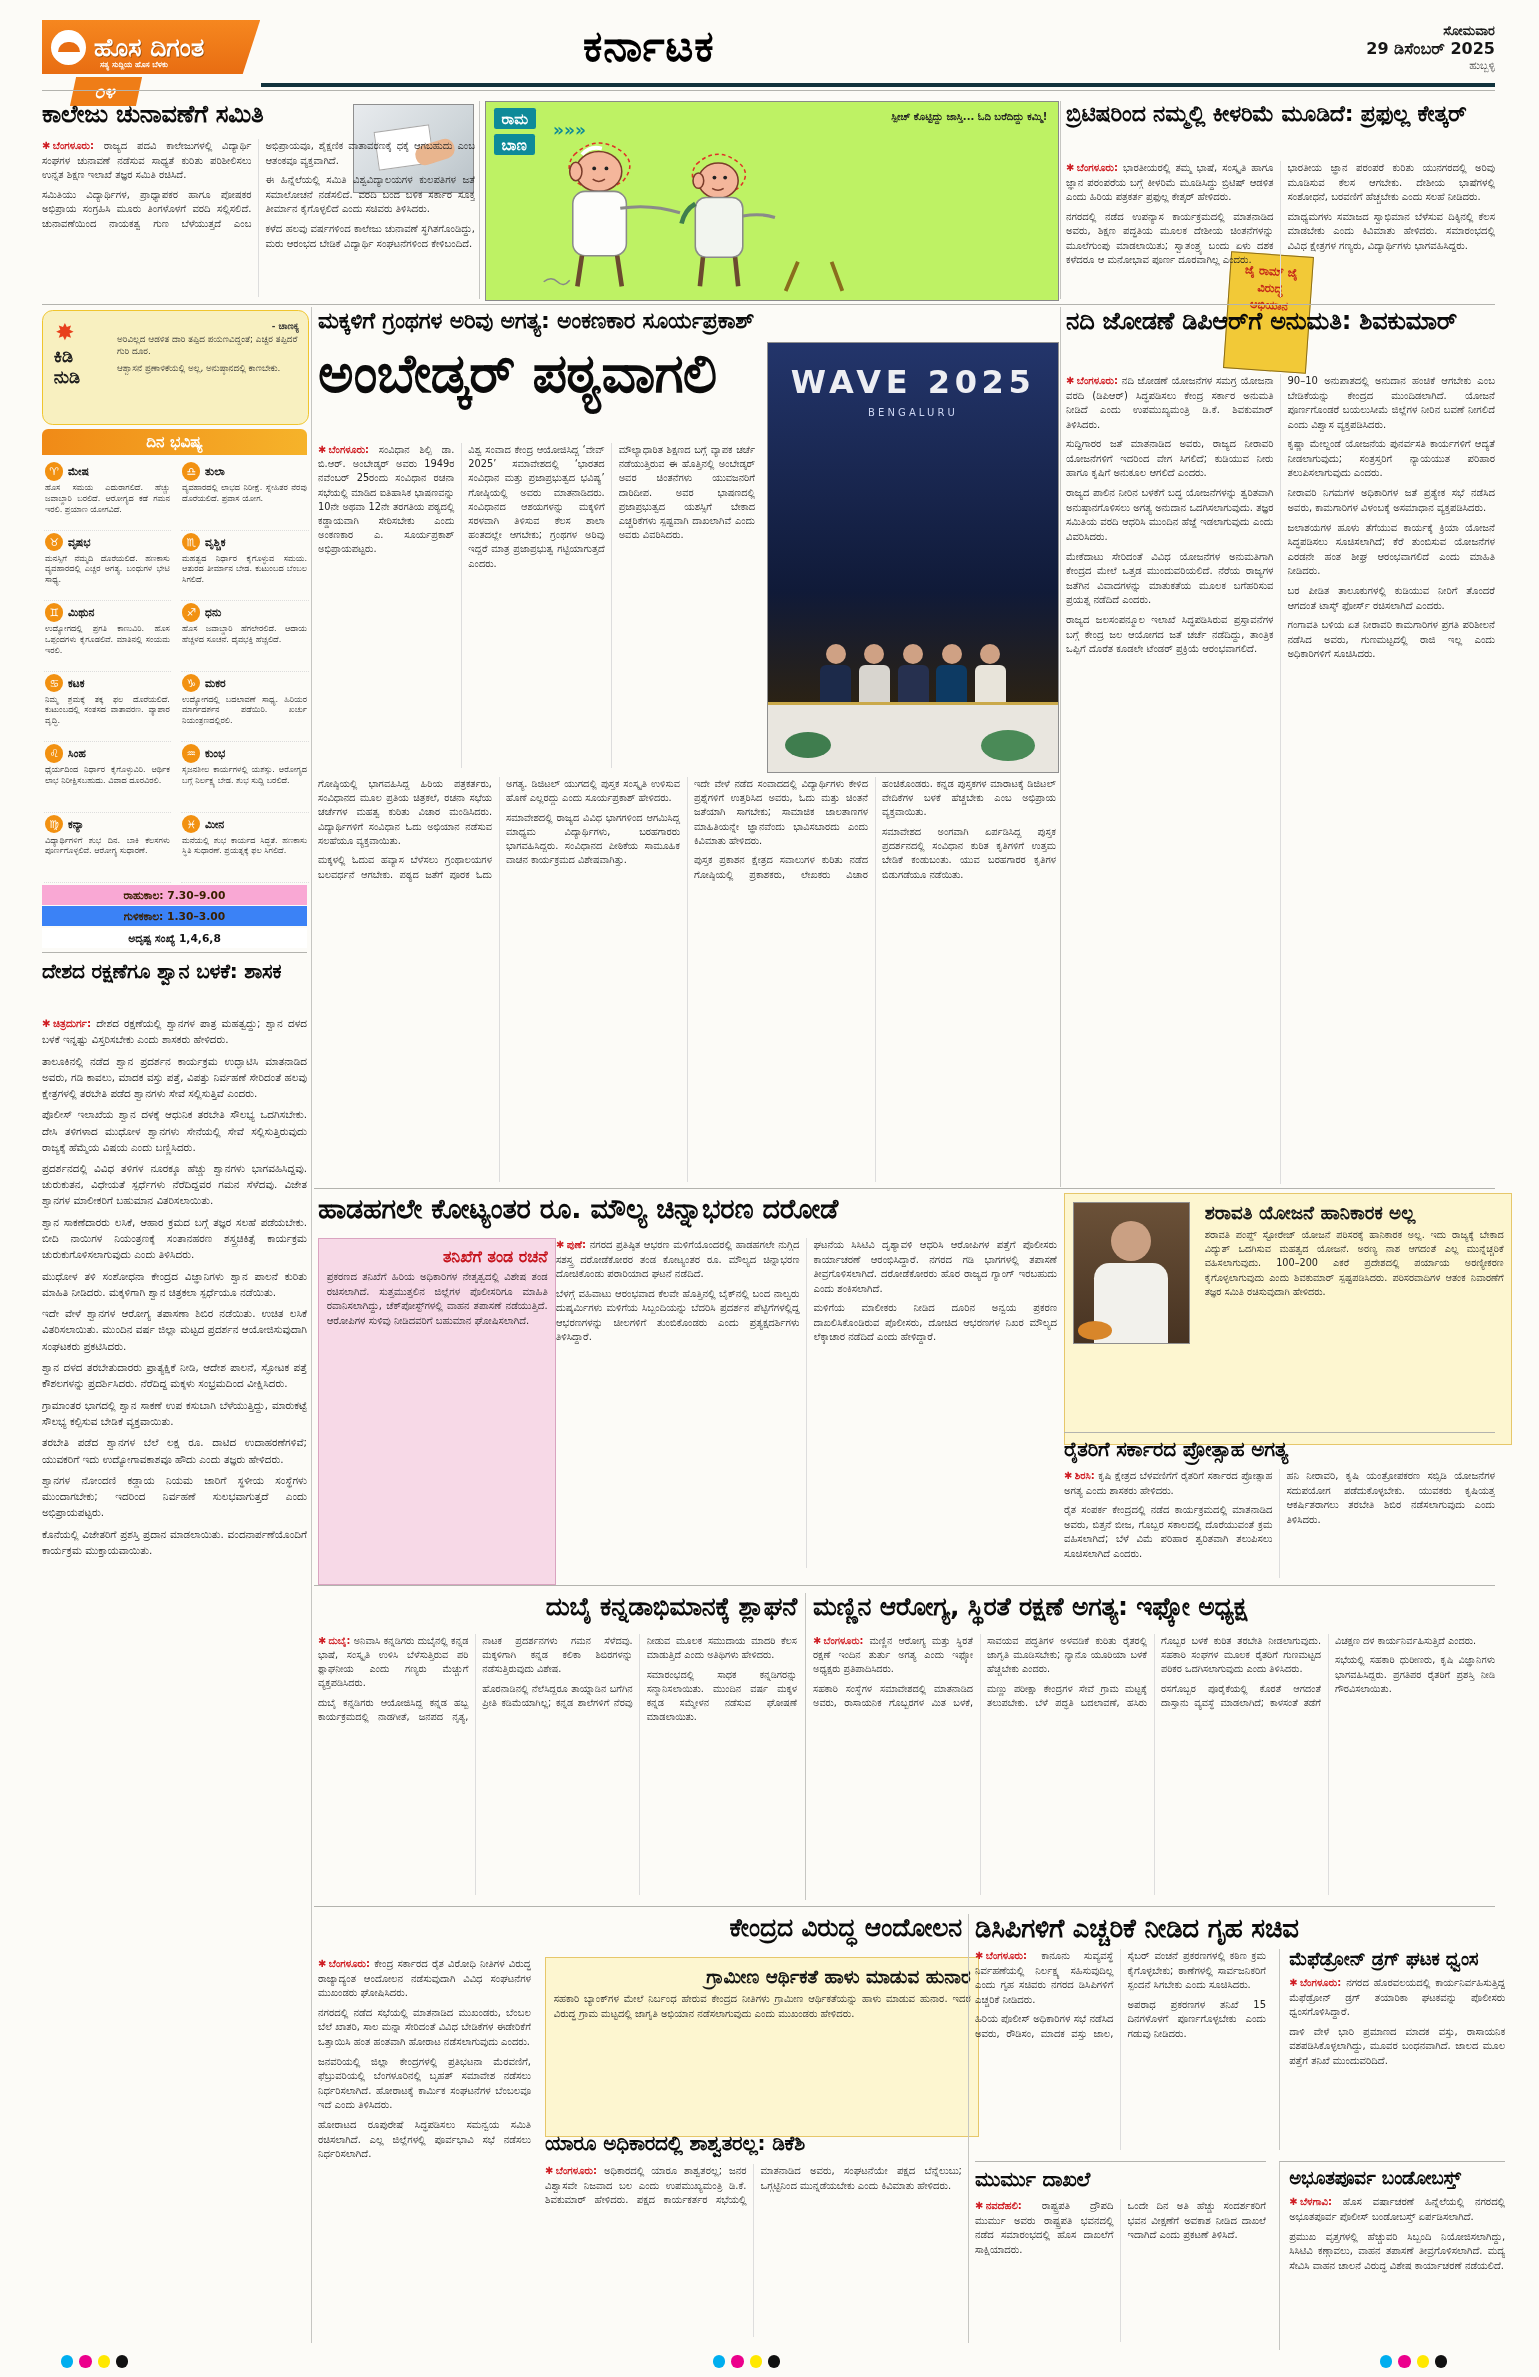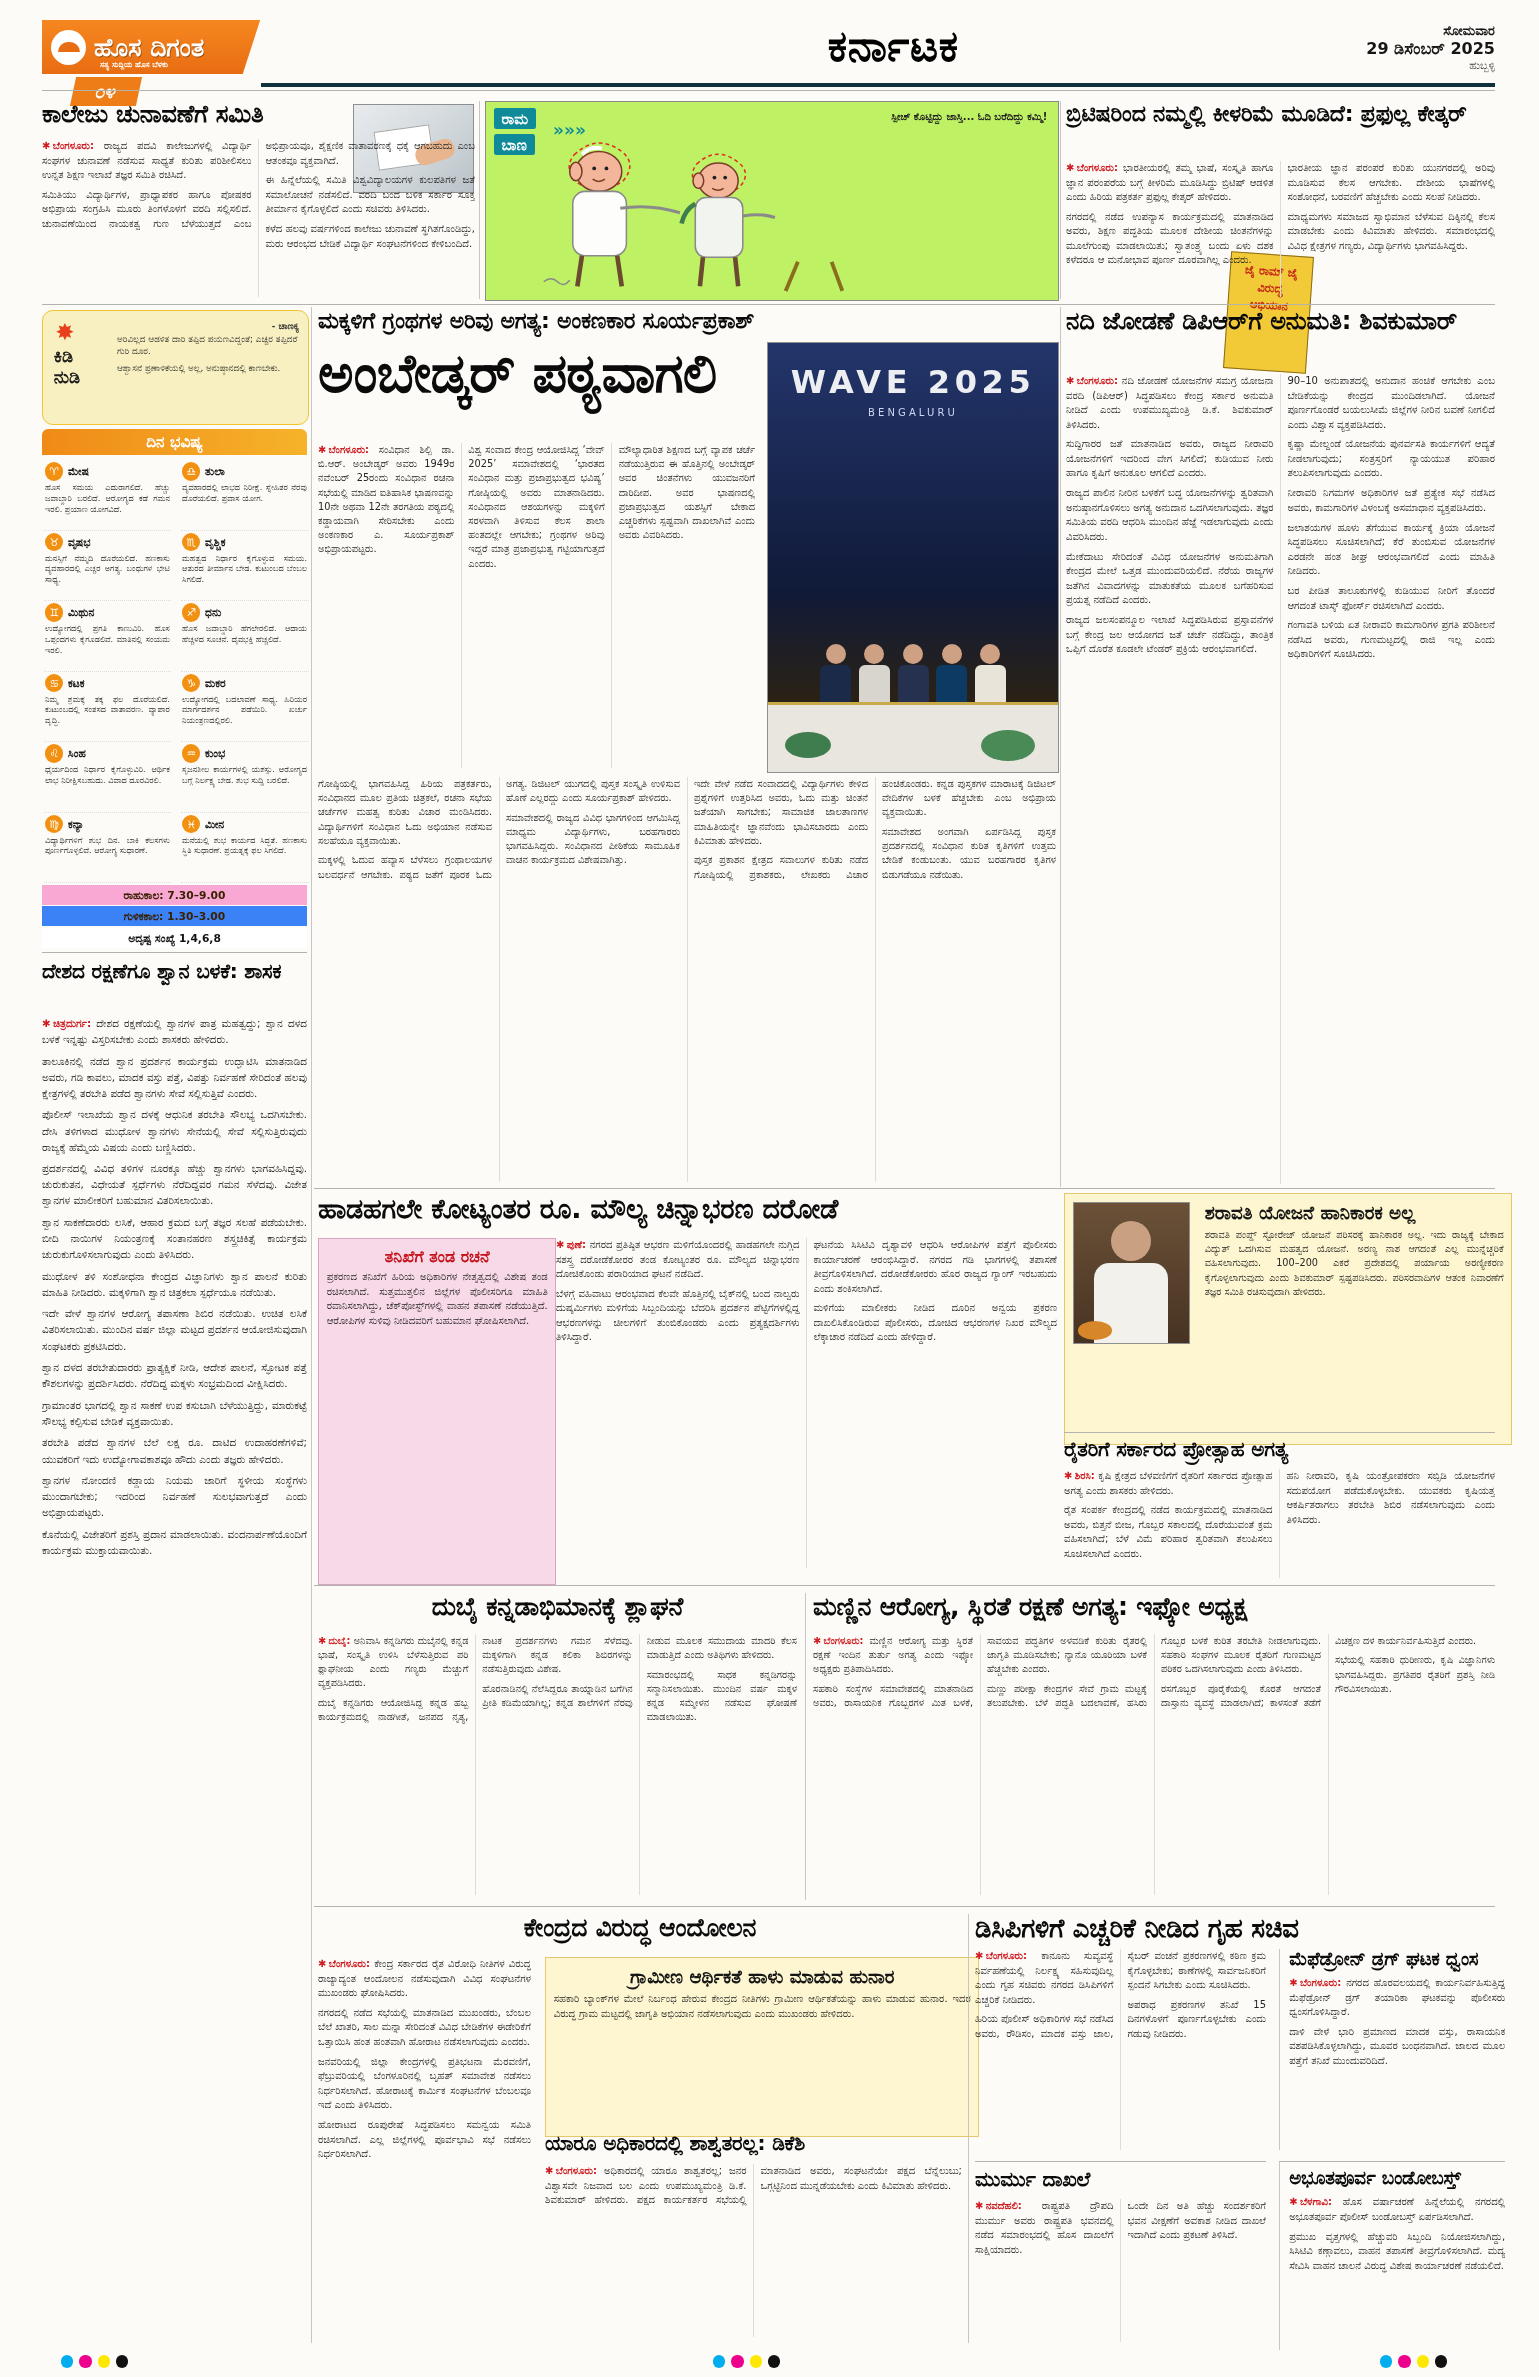--- a/index.html
+++ b/index.html
@@ -9,29 +9,29 @@
 .hl{font-weight:bold;color:#0b0b0b;line-height:1.14;letter-spacing:-0.2px}
 .bt{font-size:10px;line-height:1.45;text-align:justify;color:#242424;overflow:hidden}
 .bt .para{margin:0 0 5.4px}
 .c2{column-count:2}.c3{column-count:3}.c4{column-count:4}
 .c2,.c3,.c4{column-gap:14px;column-rule:0.8px solid #ddd}
 .dl{color:#cf1d23;font-weight:bold}
 .dl::before{content:"✱";margin-right:2.3px;color:#cf1d23}
 .hr{position:absolute;height:0.8px;background:#b3b3ae}
 .vr{position:absolute;width:0.8px;background:#c6c6c2}
 .photo{position:absolute;border:0.8px solid #8f8f8f;overflow:hidden}
-.center{text-align:center}
+.center{text-align:right}
 
 .logo{position:absolute;left:42px;top:20px;width:209px;height:54px;background:linear-gradient(180deg,#f6871f,#e86d12);clip-path:polygon(0 0,100% 0,92% 100%,0 100%);display:flex;align-items:center;padding-left:9.2px}
 .logo .disc{width:35px;height:35px;border-radius:50%;background:#fff;position:relative;flex:0 0 auto}
 .logo .disc::after{content:"";position:absolute;left:7px;top:12.3px;width:21.5px;height:10.7px;border-radius:10.7px 10.7px 0 0;background:#e86d12}
 .logo .lt{color:#fff;font-weight:bold;font-size:25px;margin-left:7.7px;line-height:1;text-shadow:0.8px 0.8px 0 #9c4a05}
 .tagline{position:absolute;left:100px;top:60px;font-size:7.7px;color:#fff;font-weight:bold}
 .pgno{position:absolute;left:73px;top:77px;width:66px;height:29px;background:#ef7d17;color:#fff;font-weight:bold;font-size:18.4px;display:flex;align-items:center;justify-content:center;transform:skewX(-12deg)}
-.secttl{position:absolute;left:583px;top:21.5px;width:376px;text-align:right;font-size:43px;font-weight:bold;letter-spacing:0.8px;color:#000}
+.secttl{position:absolute;left:583px;top:21.5px;width:376px;text-align:left;font-size:43px;font-weight:bold;letter-spacing:0.8px;color:#000}
 .dateblk{position:absolute;left:1296px;top:23px;width:199px;text-align:right;line-height:1.25}
 .rule-thick{position:absolute;left:261px;top:83px;width:1234px;height:3.8px;background:#11323c}
 
 .cartoon{position:absolute;left:485px;top:101px;width:572px;height:198px;border:0.8px solid #8a8a8a;background:#bef264}
 .clabel{position:absolute;background:#0e8a99;color:#fff;font-weight:bold;font-size:14.6px;padding:1.5px 7.7px;border-radius:2.3px}
 .sign{position:absolute;left:741px;top:152px;width:81px;height:107px;background:#f2c937;border:1.5px solid #8a6d1d;transform:rotate(4deg);color:#c42718;font-weight:bold;font-size:11.5px;text-align:center;padding-top:7.7px;line-height:1.5}
 
 .kidibox{position:absolute;left:42px;top:310px;width:265px;height:113px;background:#f8f0c0;border:1.5px solid #f0c52e;border-radius:10.7px}
 .dinhdr{position:absolute;left:42px;top:429px;width:265px;height:26px;background:linear-gradient(90deg,#f08a17,#f6b32a);color:#fff;font-weight:bold;font-size:15.3px;display:flex;align-items:center;justify-content:center;border-radius:6.1px 6.1px 0 0}
 .horo{position:absolute;left:42px;top:457px;width:265px;height:423px;display:grid;grid-auto-flow:column;grid-template-rows:repeat(6,1fr);grid-template-columns:1fr 1fr;column-gap:9.2px;padding:3.1px 1.5px}

